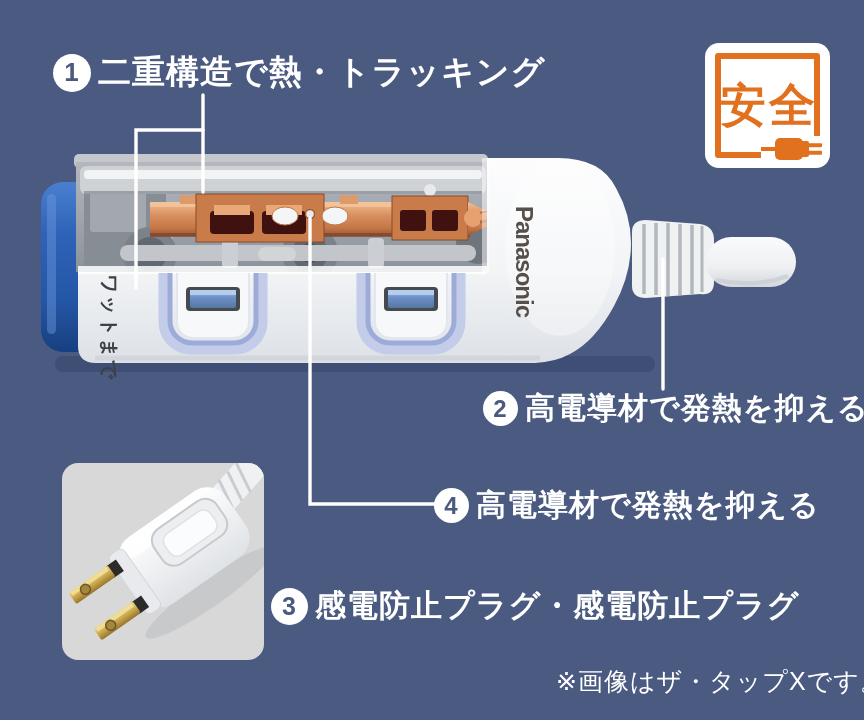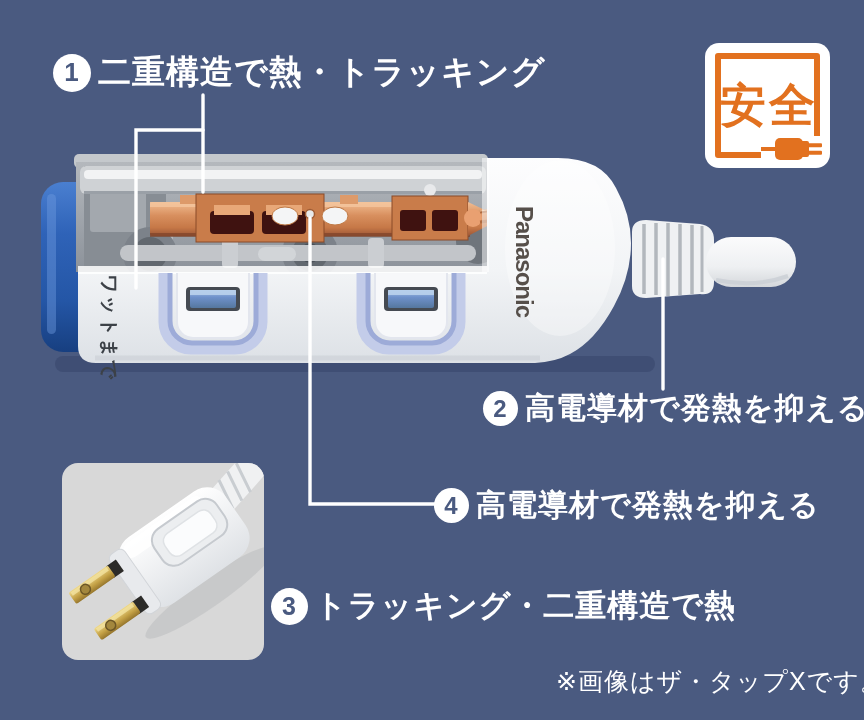--- a/index.html
+++ b/index.html
@@ -253,21 +253,21 @@
   <div class="callout c2">
     <span class="num">2</span>
     <span>高電導材で発熱を抑える</span>
   </div>
   <div class="callout c4">
     <span class="num">4</span>
     <span>高電導材で発熱を抑える</span>
   </div>
   <div class="callout c3">
     <span class="num">3</span>
-    <span>トラッキング・二重構造で熱</span>
+    <span>感電防止プラグ・感電防止プラグ</span>
   </div>
 
   <div class="badge">
     <div class="badge-border"></div>
     <div class="badge-words">
       <span>安全</span>
     </div>
     <svg class="badge-plug" viewBox="0 0 66 26">
       <rect x="0" y="0" width="66" height="26" fill="#ffffff"></rect>
       <rect x="0" y="11" width="16" height="4" fill="#e2711f"></rect>

